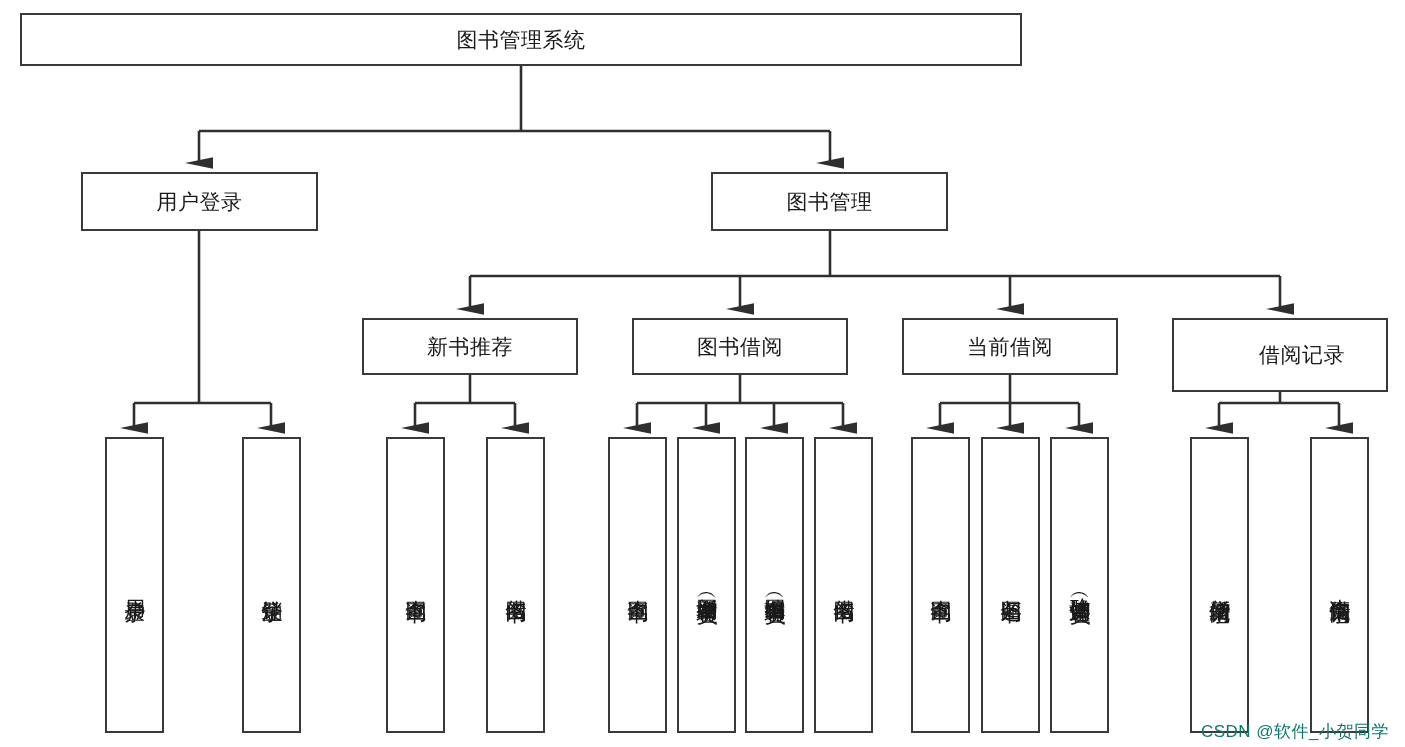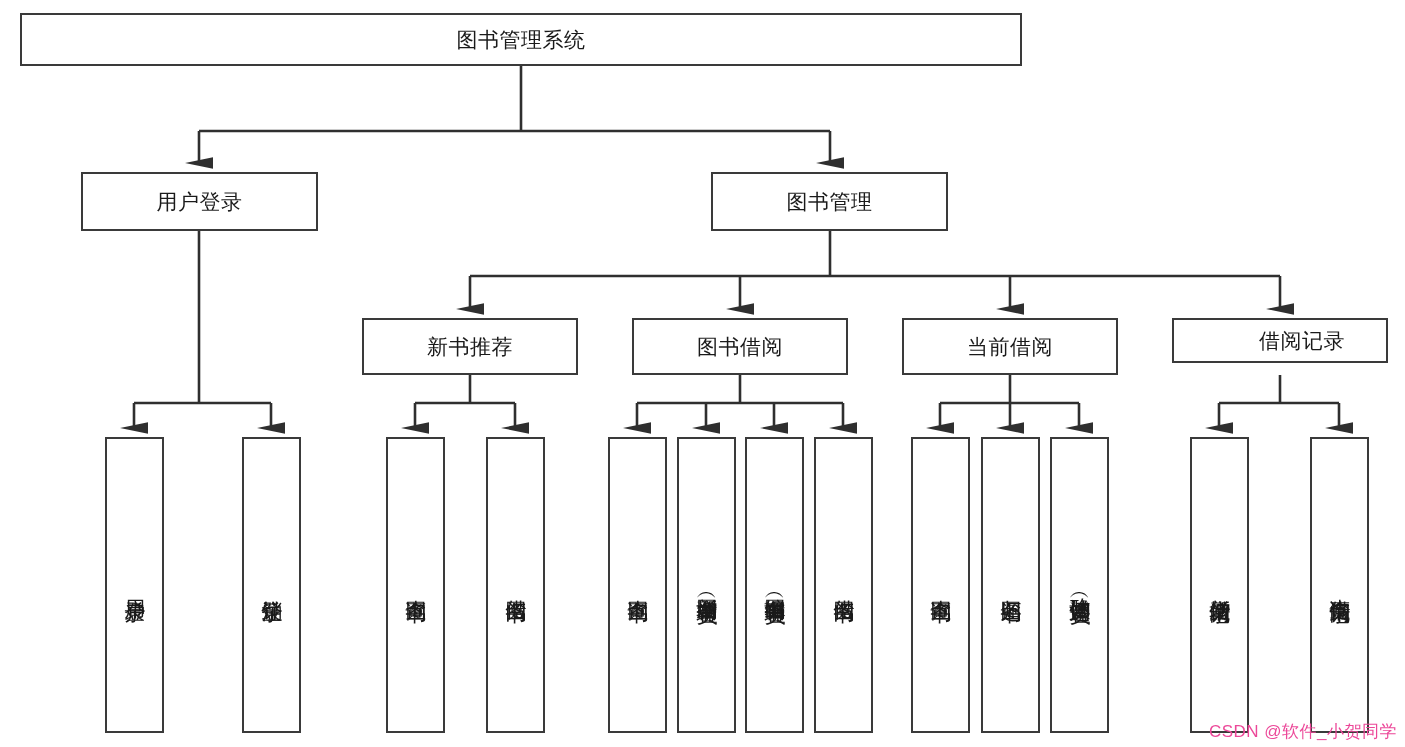--- a/index.html
+++ b/index.html
@@ -52,24 +52,24 @@
     text-align: center;
   }
   .node-v > span {
     writing-mode: vertical-rl;
     text-orientation: upright;
     display: block;
     white-space: nowrap;
   }
   .watermark {
     position: absolute;
-    right: 8px;
+    right: 16px;
     bottom: 4px;
     font-size: 17px;
-    color: #ec4899;
+    color: #0f766e;
     letter-spacing: 0.5px;
     white-space: nowrap;
     z-index: 5;
   }
 </style>
 </head>
 <body>
 
 <div id="canvas">
 
@@ -141,21 +141,21 @@
 
   <div class="node node-h" style="left:711px; top:172px; width:237px; height:59px;">
     <span>图书管理</span>
   </div>
   <div class="node node-h" style="left:902px; top:318px; width:216px; height:57px;">
     <span>当前借阅</span>
   </div>
   <div class="node node-h" style="left:632px; top:318px; width:216px; height:57px;">
     <span>图书借阅</span>
   </div>
-  <div class="node node-h" style="left:1172px; top:318px; width:216px; height:45px;padding-left:44px;">
+  <div class="node node-h" style="left:1172px; top:318px; width:216px; height:74px;padding-left:44px;">
     <span>借阅记录</span>
   </div>
 
   <div class="node node-v" style="left:105px; top:437px; width:59px; height:296px;">
     <span>用户登录</span>
   </div>
   <div class="node node-v" style="left:242px; top:437px; width:59px; height:296px;">
     <span>注销登录</span>
   </div>
 

